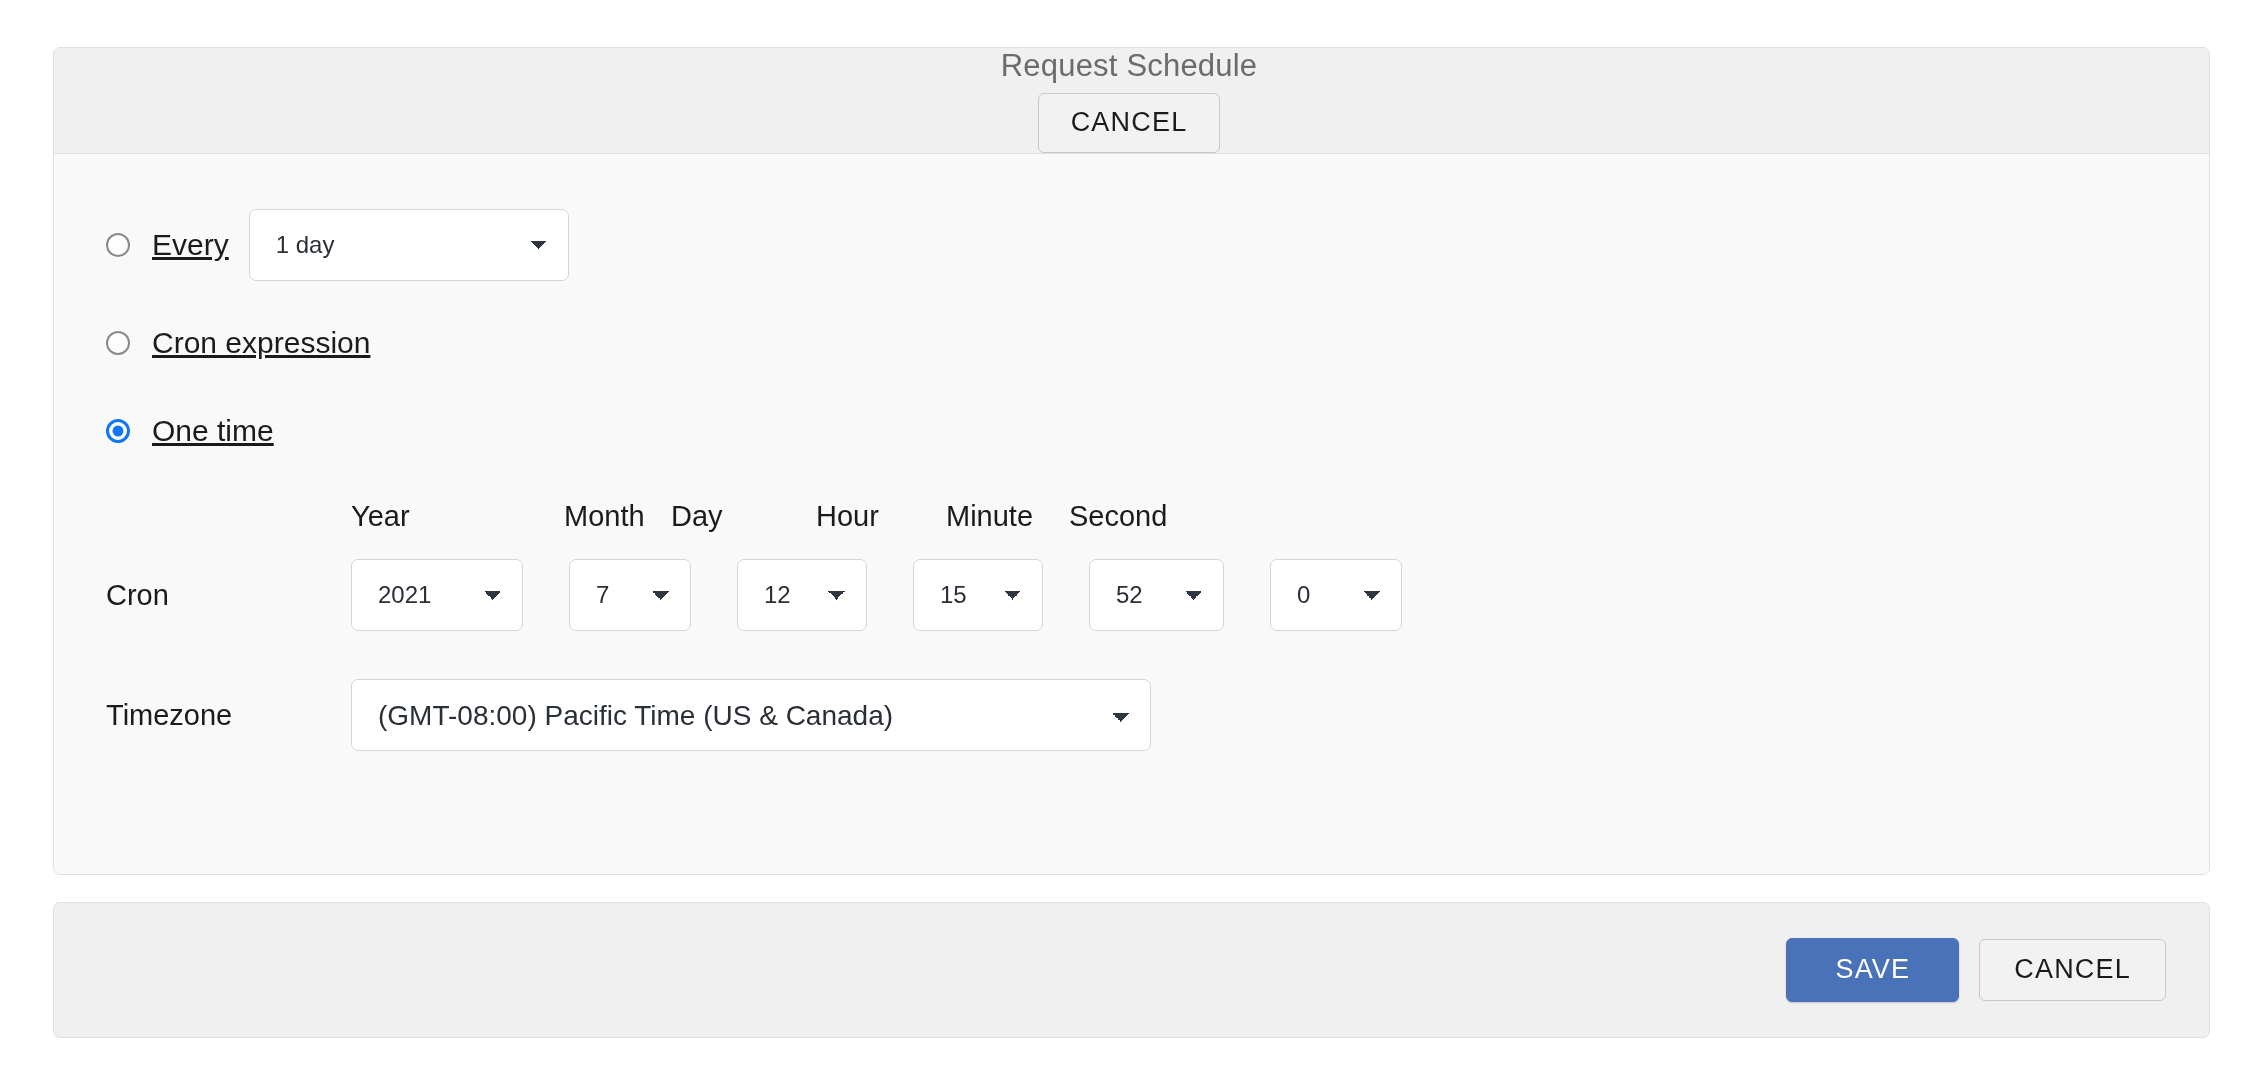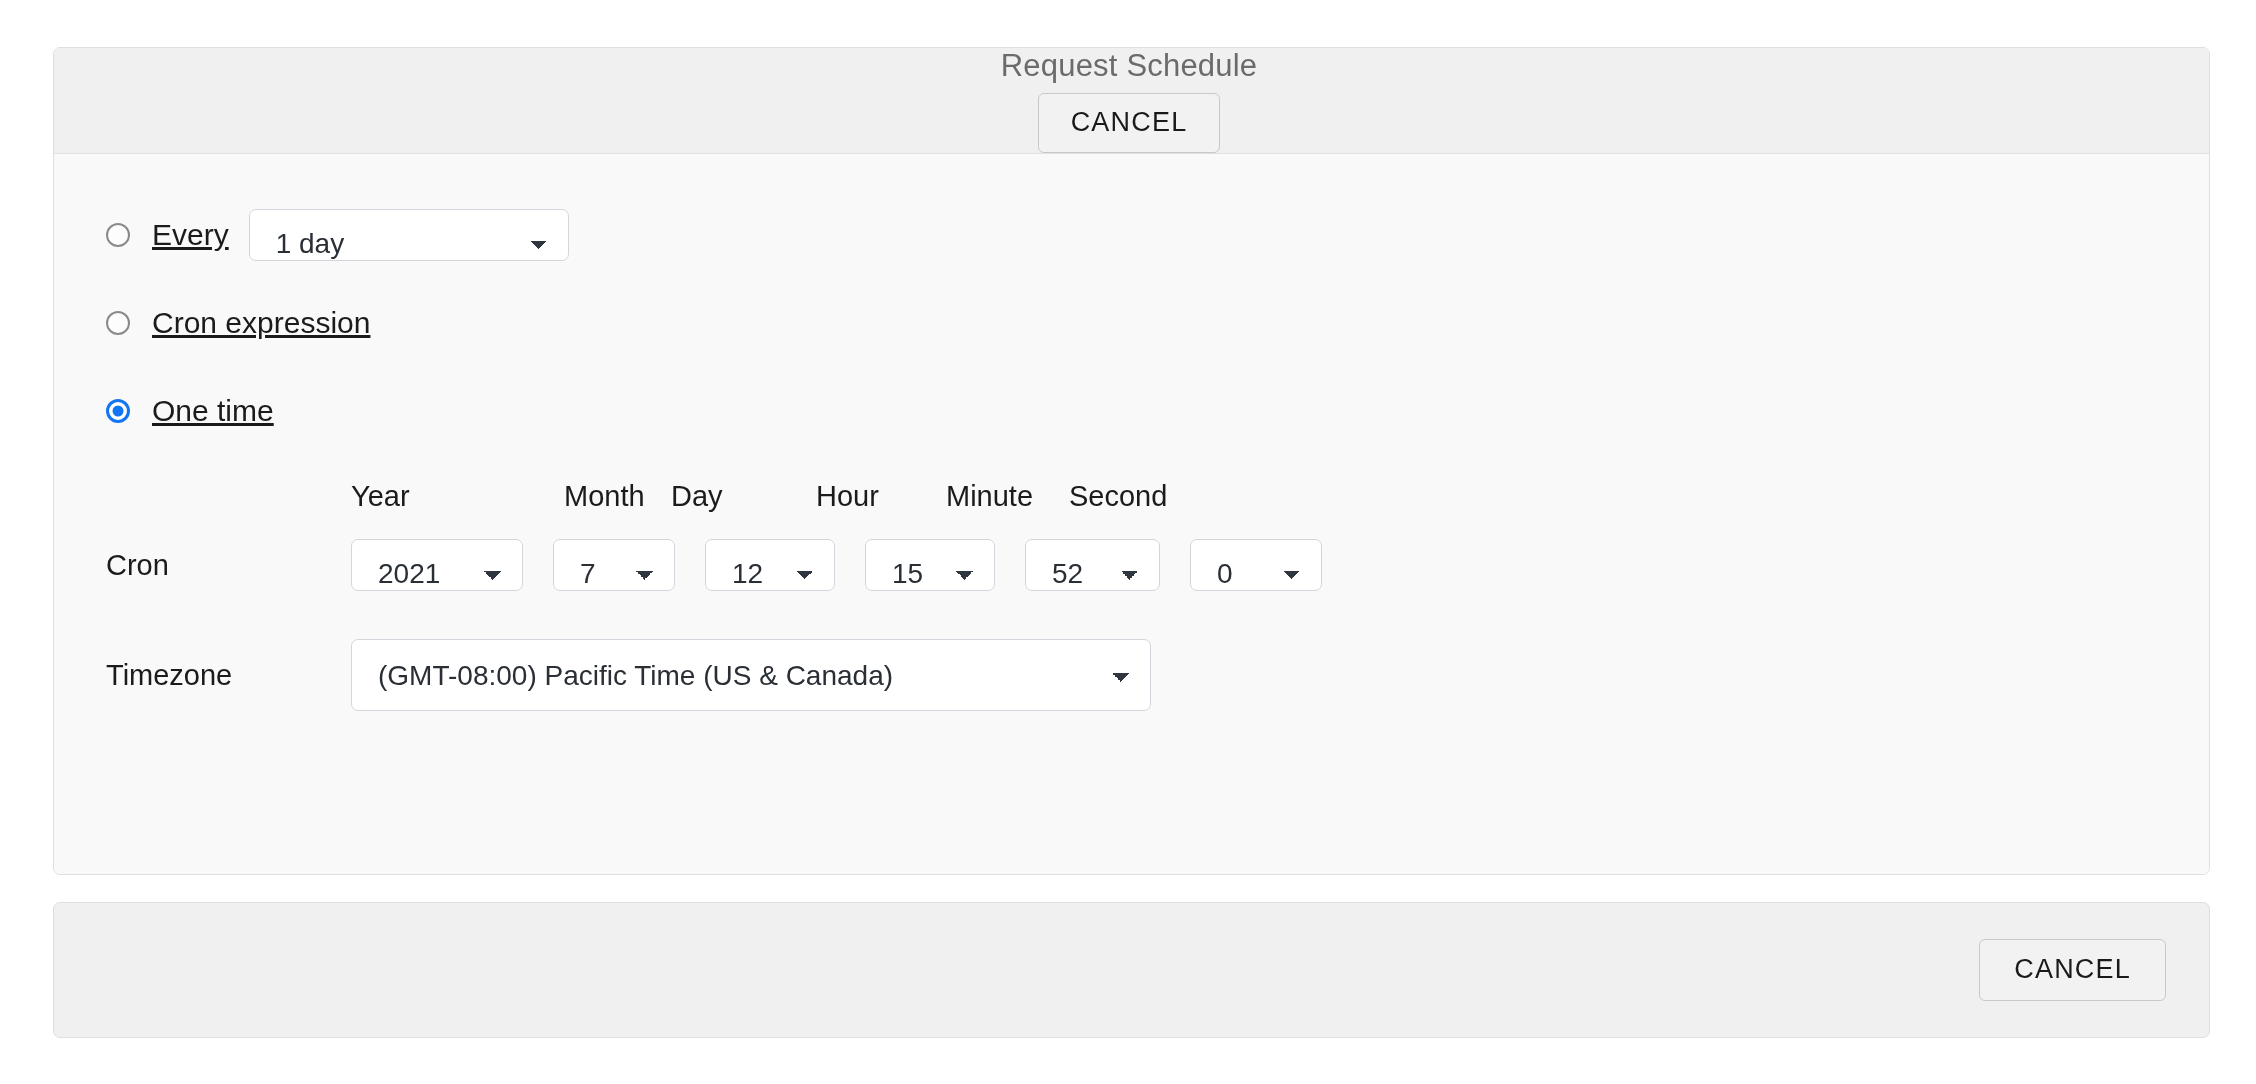--- a/index.html
+++ b/index.html
@@ -116,24 +116,24 @@
   }
 
   
   .sel {
     -webkit-appearance: none;
     appearance: none;
     background: #ffffff;
     border: 1px solid #d2d6dc;
     border-radius: 7px;
     font-family: "Liberation Sans", sans-serif;
-    font-size: 28px;
+    font-size: 24px;
     color: #2a2f36;
     padding: 0 46px 0 26px;
-    height: 52px;
+    height: 72px;
     line-height: 68px;
     cursor: pointer;
     background-image:
       linear-gradient(45deg, transparent 50%, #2f3640 50%),
       linear-gradient(135deg, #2f3640 50%, transparent 50%);
     background-position:
       calc(100% - 29px) 31px,
       calc(100% - 21px) 31px;
     background-size: 9px 9px, 9px 9px;
     background-repeat: no-repeat;
@@ -170,21 +170,21 @@
   }
   .row-label {
     width: 245px;
     font-size: 29px;
     color: #1b1b1b;
     line-height: 1;
     padding-right: 26px;
     box-sizing: border-box;
   }
 
-  .date-selects { display: flex; align-items: center; }
+  .date-selects { display: flex; align-items: center; gap: 16px; }
   .sel-year   { width: 172px; margin-right: 30px; }
   .sel-month  { width: 122px; margin-right: 30px; }
   .sel-day    { width: 130px; margin-right: 30px; }
   .sel-hour   { width: 130px; margin-right: 30px; }
   .sel-minute { width: 135px; margin-right: 30px; }
   .sel-second { width: 132px; }
 
   .tz-row { margin-top: 48px; }
   .sel-timezone {
     width: 800px;
@@ -301,16 +301,17 @@
           <select class="sel sel-timezone">
             <option>(GMT-08:00) Pacific Time (US &amp; Canada)</option>
           </select>
         </div>
 
       </div>
     </div>
   </div>
 
   <div class="modal-footer">
+    <button class="btn-save">SAVE</button>
     <button class="btn-outline btn-footer-cancel">CANCEL</button>
   </div>
 
 </div>
 
 </body></html>

